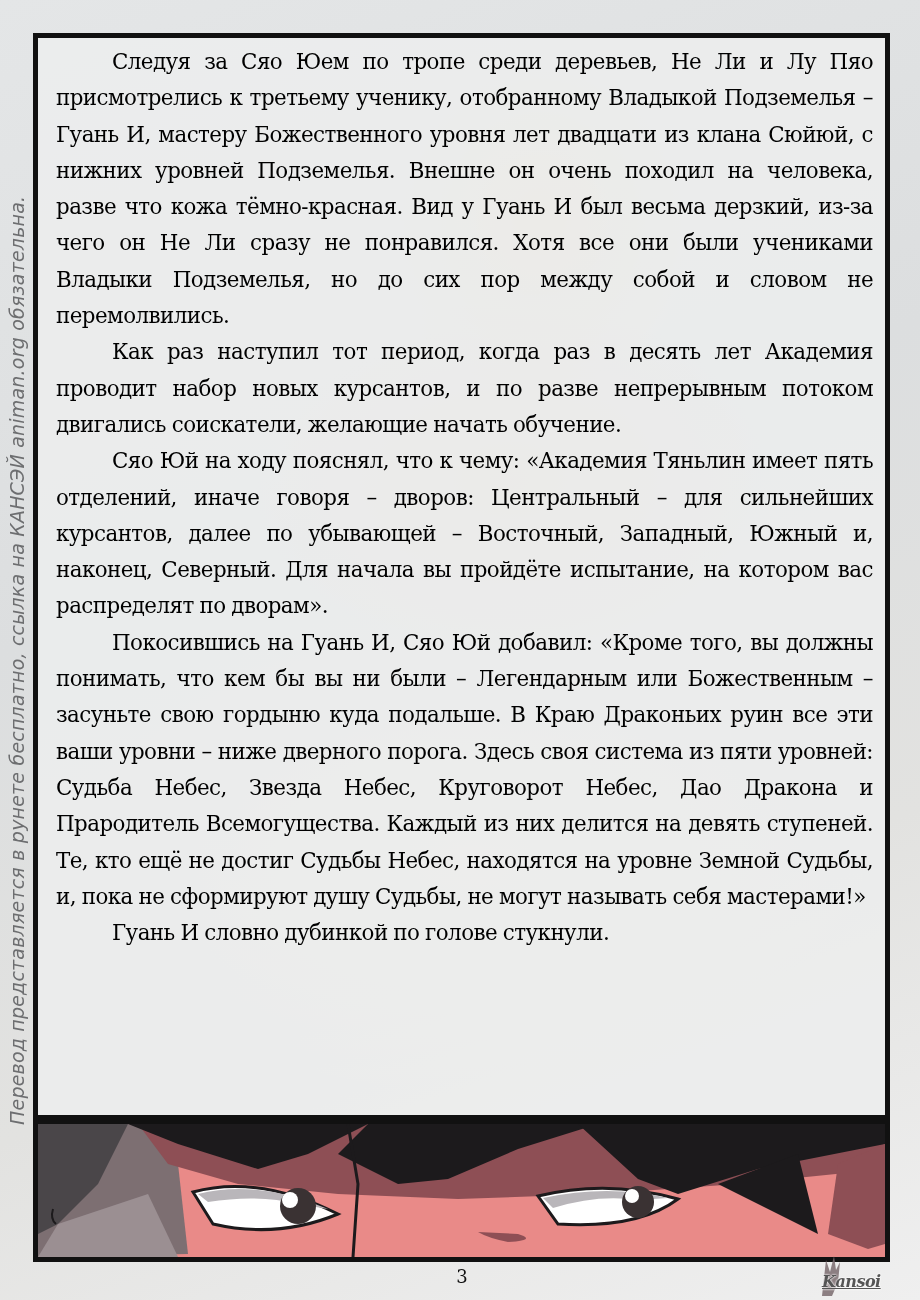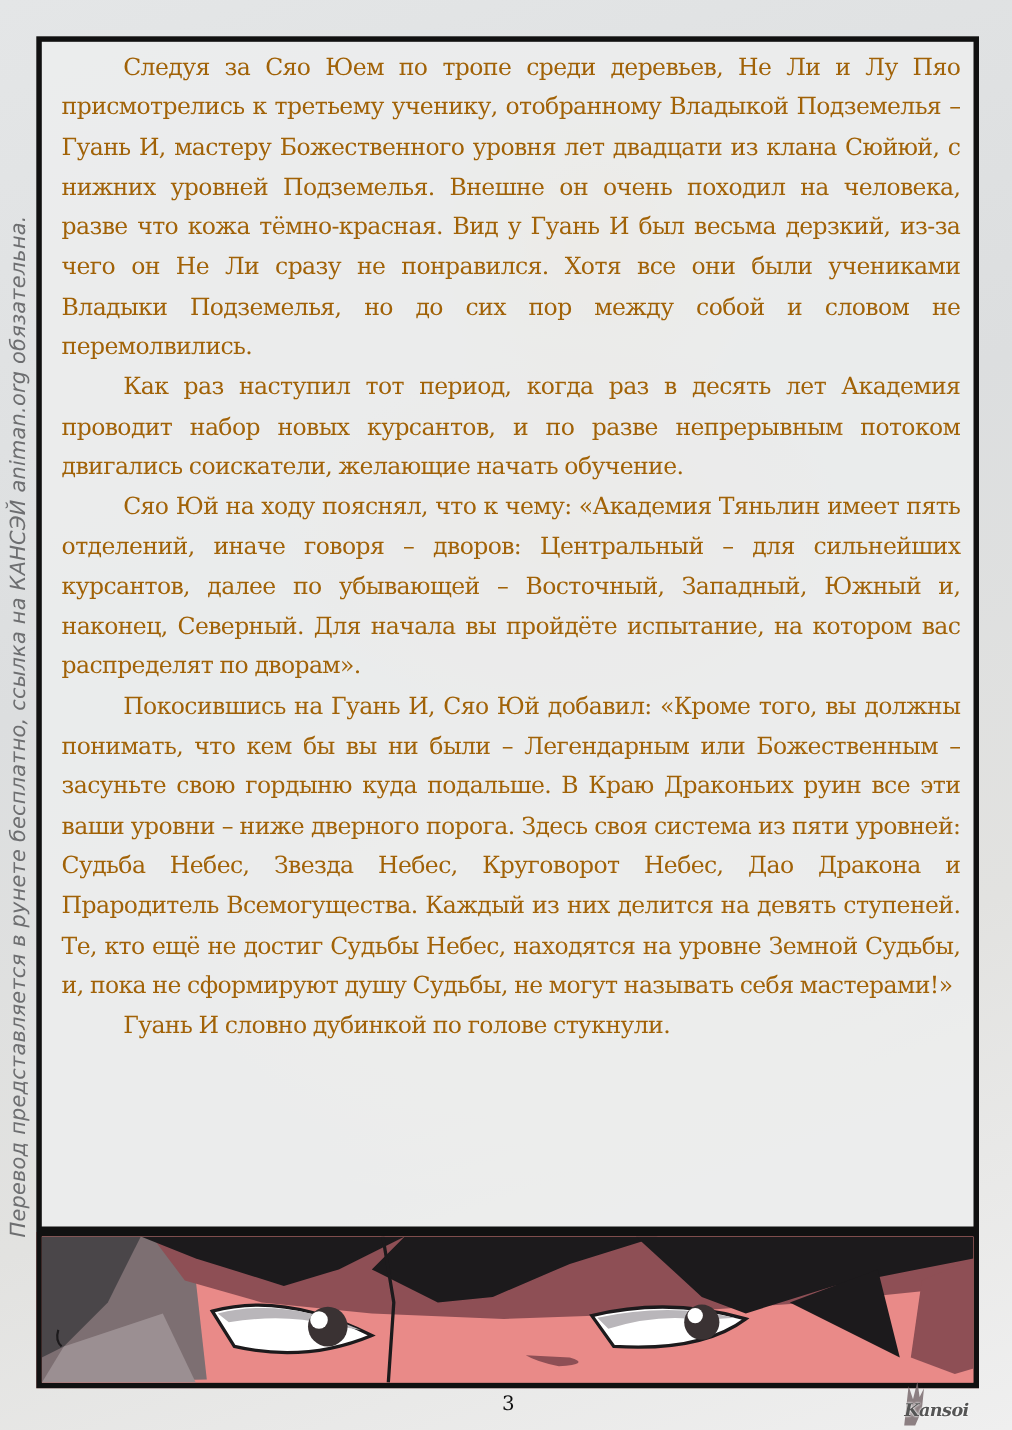--- a/index.html
+++ b/index.html
@@ -30,21 +30,21 @@
 
   .text-panel {
     position: absolute; left: 33px; top: 33px; width: 857px; height: 1087px;
     box-sizing: border-box; border: 5px solid #111;
     background: rgba(236,237,238,0.86);
     padding: 6px 12px 0 18px;
   }
   .story p {
     margin: 0; text-align: justify;
     font-family: "DejaVu Serif", serif;
-    font-size: 21.4px; line-height: 36.3px; color: #a16207;
+    font-size: 21.4px; line-height: 36.3px; color: #000000;
     text-indent: 56px; letter-spacing: -0.55px; word-spacing: -0.5px;
   }
 
   .comic-panel {
     position: absolute; left: 33px; top: 1120px; width: 857px; height: 142px;
     box-sizing: border-box; border: 5px solid #111; border-top-width: 4px;
     overflow: hidden;
     background: #e98a88;
   }
   .comic-panel svg { display:block; width:100%; height:100%; }
@@ -54,20 +54,21 @@
     font-family: "DejaVu Serif", serif; font-size: 18px; color: #111; text-align: center;
   }
   .logo {
     position: absolute; left: 808px; top: 1252px; width: 110px; height: 46px;
   }
   .logo .logo-text {
     position: absolute; left: 14px; top: 20px;
     font-family: "DejaVu Serif", serif; font-style: italic; font-weight: bold;
     font-size: 16px; color: #555; letter-spacing: -0.5px;
     text-shadow: 0 0 2px #fff, 0 0 2px #fff;
+    text-decoration: underline;
   }
 </style>
 </head>
 <body>
 
 <div class="bg-art">
   <div class="glow1"></div>
     <div class="glow2"></div>
     <div class="glow3"></div>
 </div>

